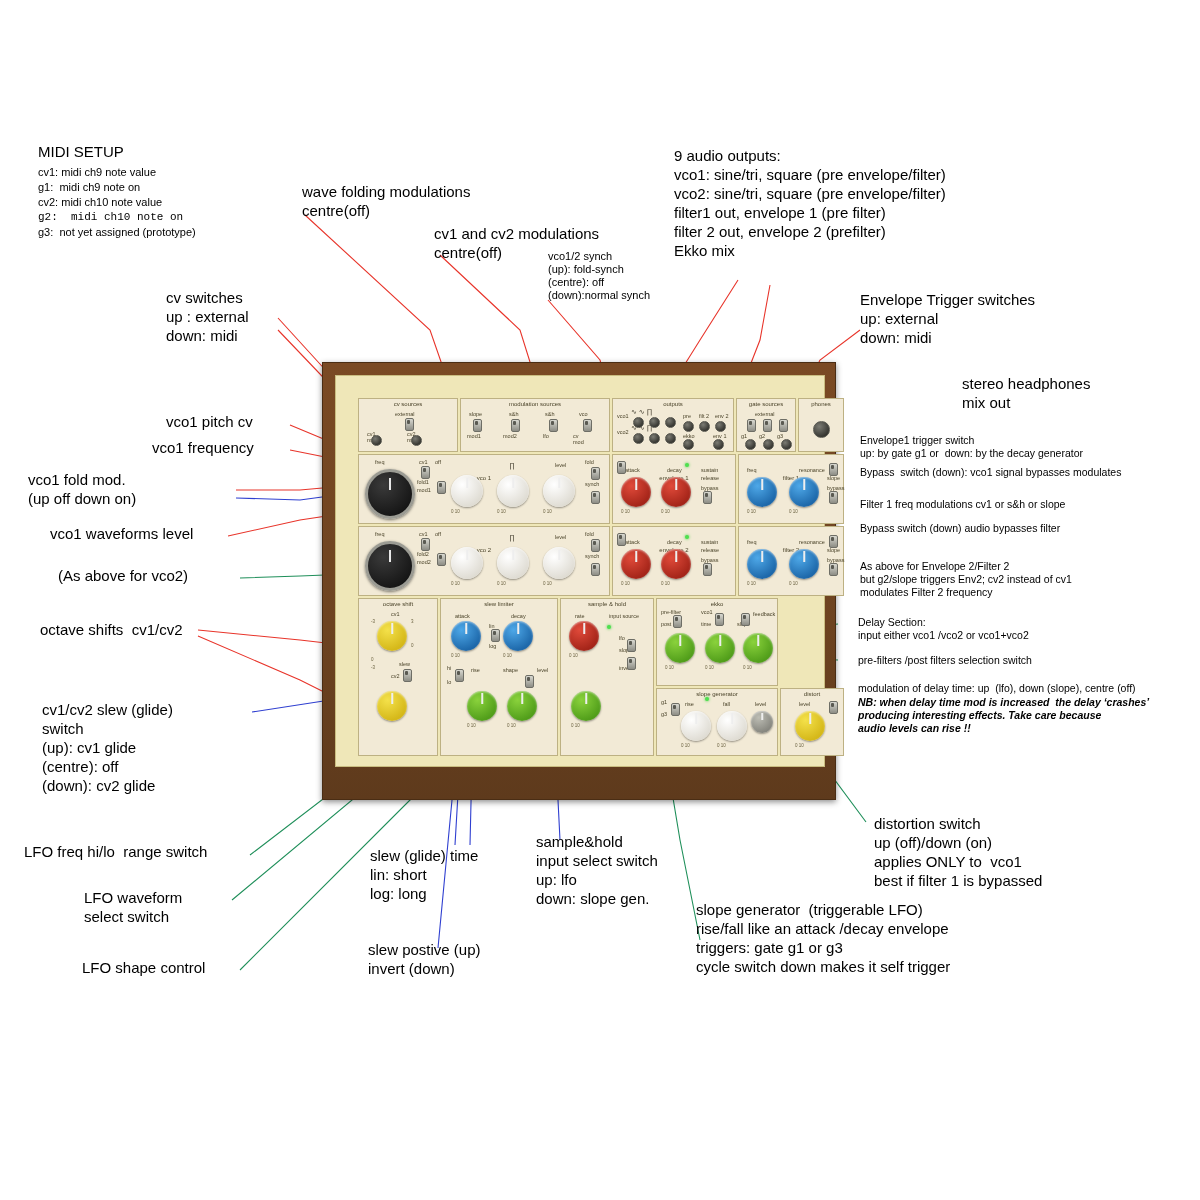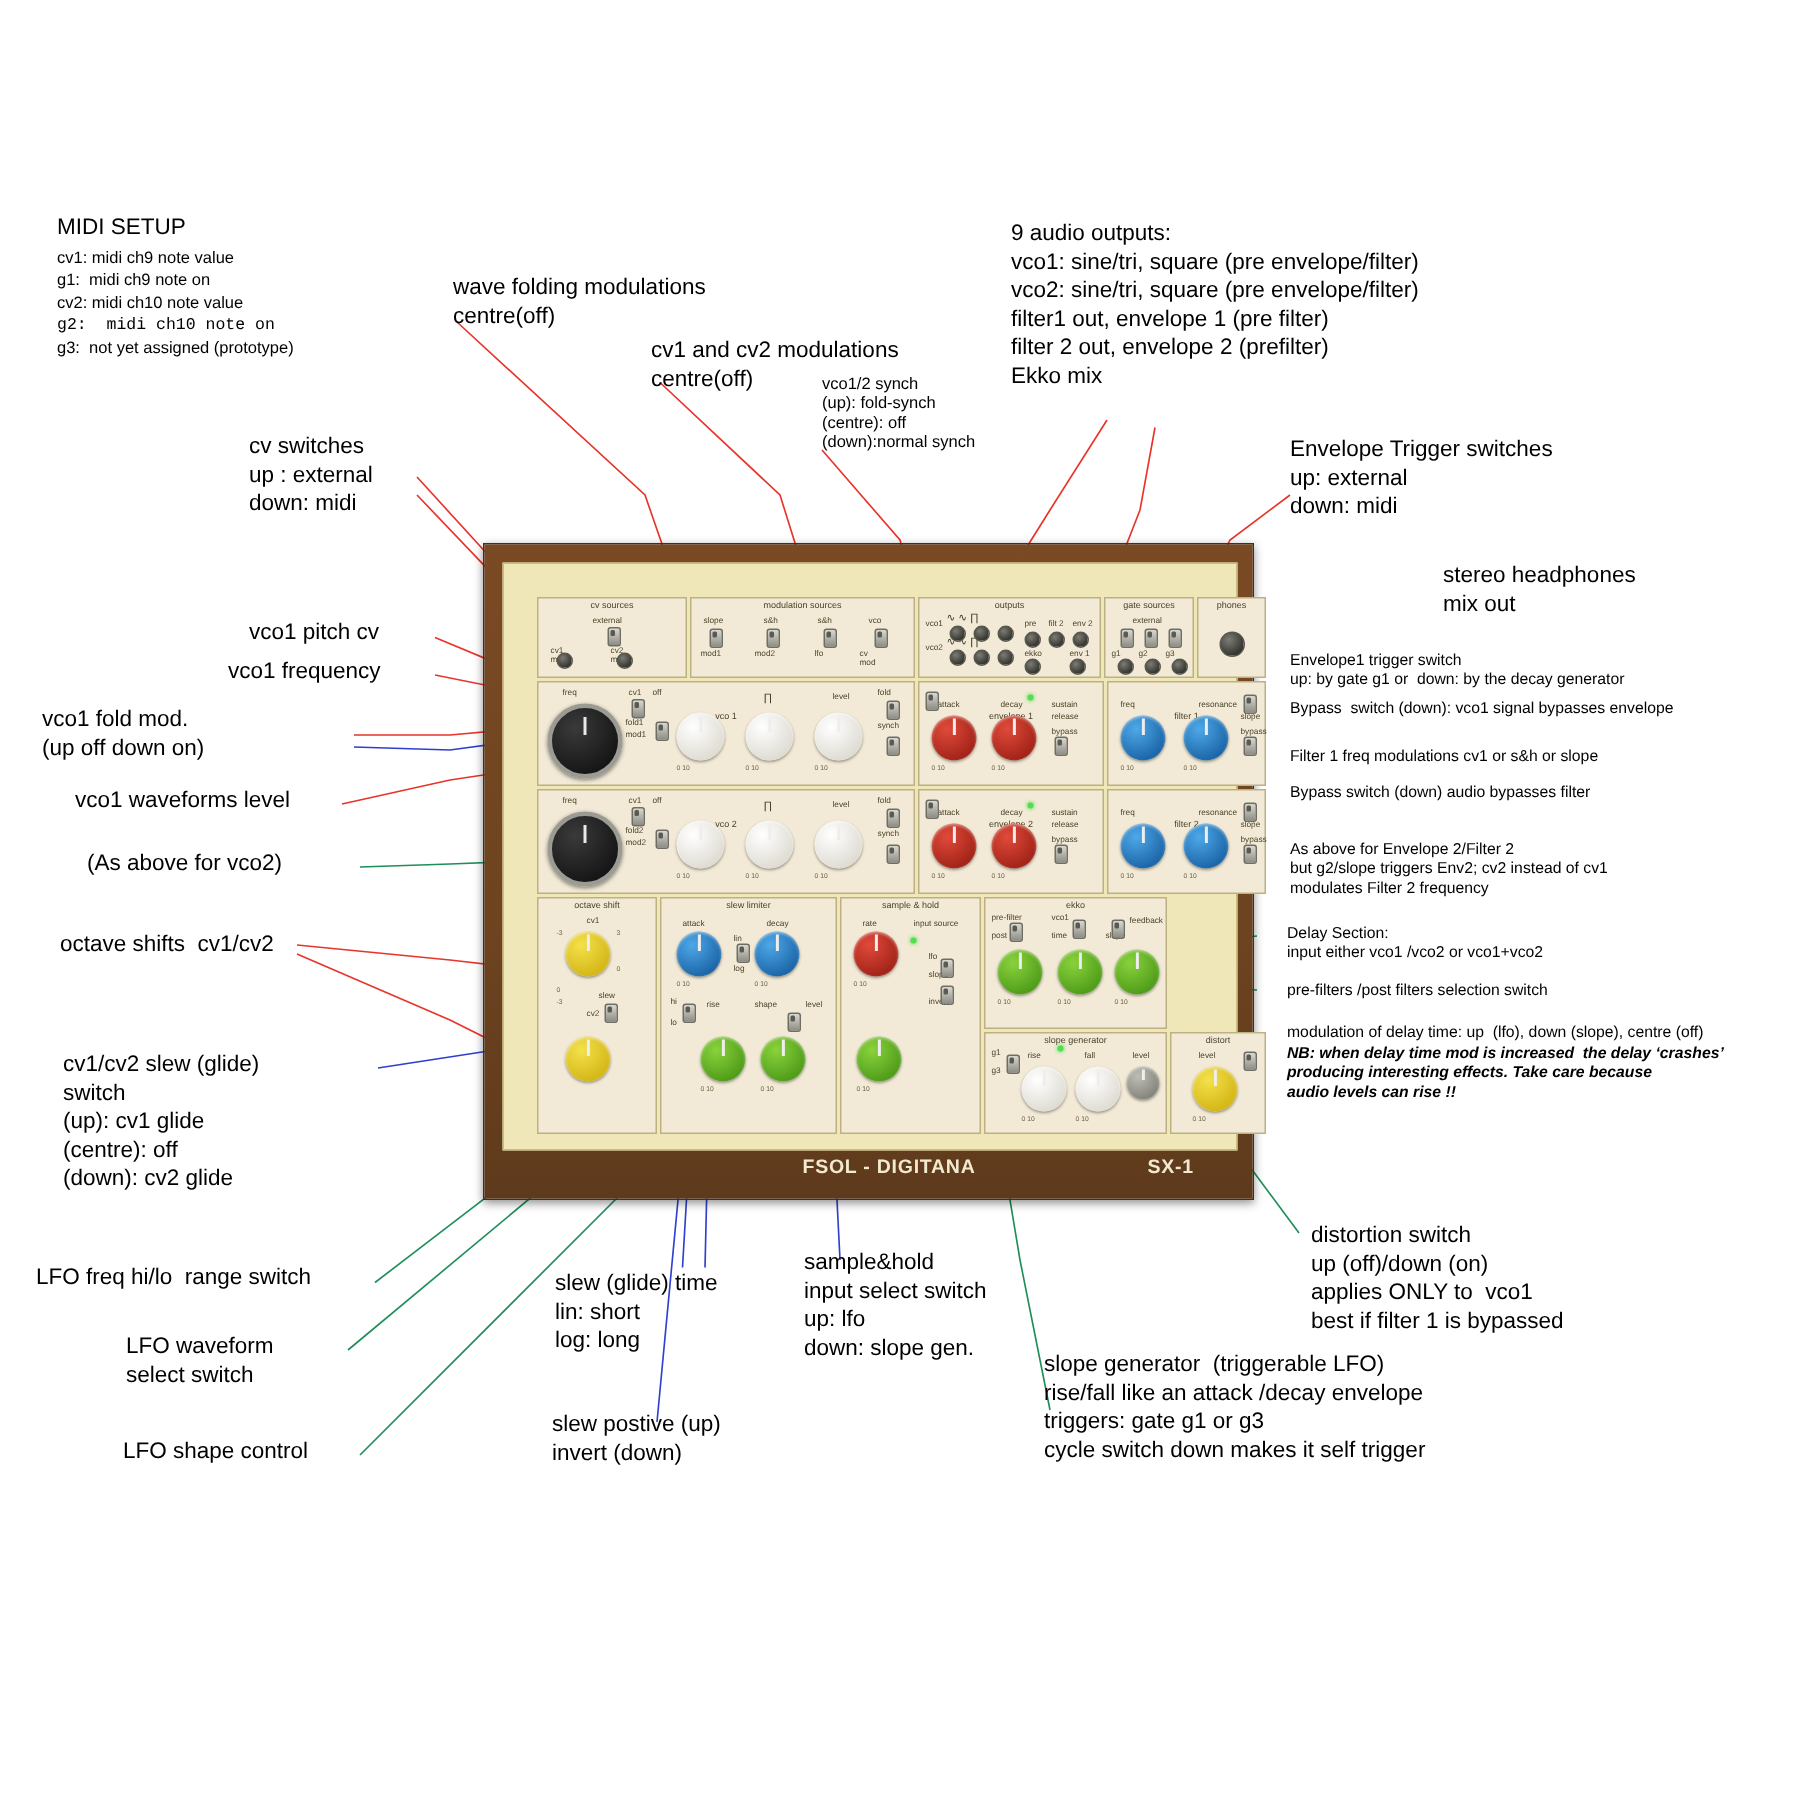--- a/index.html
+++ b/index.html
@@ -144,21 +144,21 @@
 log: long</div>
 <div class="ann" style="left:368px;top:940px;">slew postive (up)
 invert (down)</div>
 <div class="ann" style="left:536px;top:832px;">sample&amp;hold
 input select switch
 up: lfo
 down: slope gen.</div>
 
 <div class="ann tiny" style="left:860px;top:434px;">Envelope1 trigger switch
 up: by gate g1 or  down: by the decay generator</div>
-<div class="ann tiny" style="left:860px;top:466px;">Bypass  switch (down): vco1 signal bypasses envelope</div>
+<div class="ann tiny" style="left:860px;top:466px;">Bypass  switch (down): vco1 signal bypasses modulates</div>
 <div class="ann tiny" style="left:860px;top:498px;">Filter 1 freq modulations cv1 or s&amp;h or slope</div>
 <div class="ann tiny" style="left:860px;top:522px;">Bypass switch (down) audio bypasses filter</div>
 <div class="ann tiny" style="left:860px;top:560px;">As above for Envelope 2/Filter 2
 but g2/slope triggers Env2; cv2 instead of cv1
 modulates Filter 2 frequency</div>
 <div class="ann tiny" style="left:858px;top:616px;">Delay Section:
 input either vco1 /vco2 or vco1+vco2</div>
 <div class="ann tiny" style="left:858px;top:654px;">pre-filters /post filters selection switch</div>
 <div class="ann tiny" style="left:858px;top:682px;">modulation of delay time: up  (lfo), down (slope), centre (off)</div>
 <div class="ann tiny bold" style="left:858px;top:696px;font-style:italic;">NB: when delay time mod is increased  the delay ‘crashes’
@@ -449,17 +449,13 @@
 
     <div class="sect" style="left:444px;top:312px;width:62px;height:66px;">
       <div class="lbl">distort</div>
       <div class="sub" style="left:18px;top:12px;">level</div>
       <div class="knob k-yellow" style="left:14px;top:22px;width:30px;height:30px;"></div>
       <div class="sw" style="left:48px;top:12px;"></div>
       <div class="scale" style="left:14px;top:54px;">0        10</div>
     </div>
 
   </div>
-  <div id="brand">
-    <span class="b1">FSOL - DIGITANA</span>
-    <span class="b2">SX-1</span>
-  </div>
 </div>
 
 </body></html>

